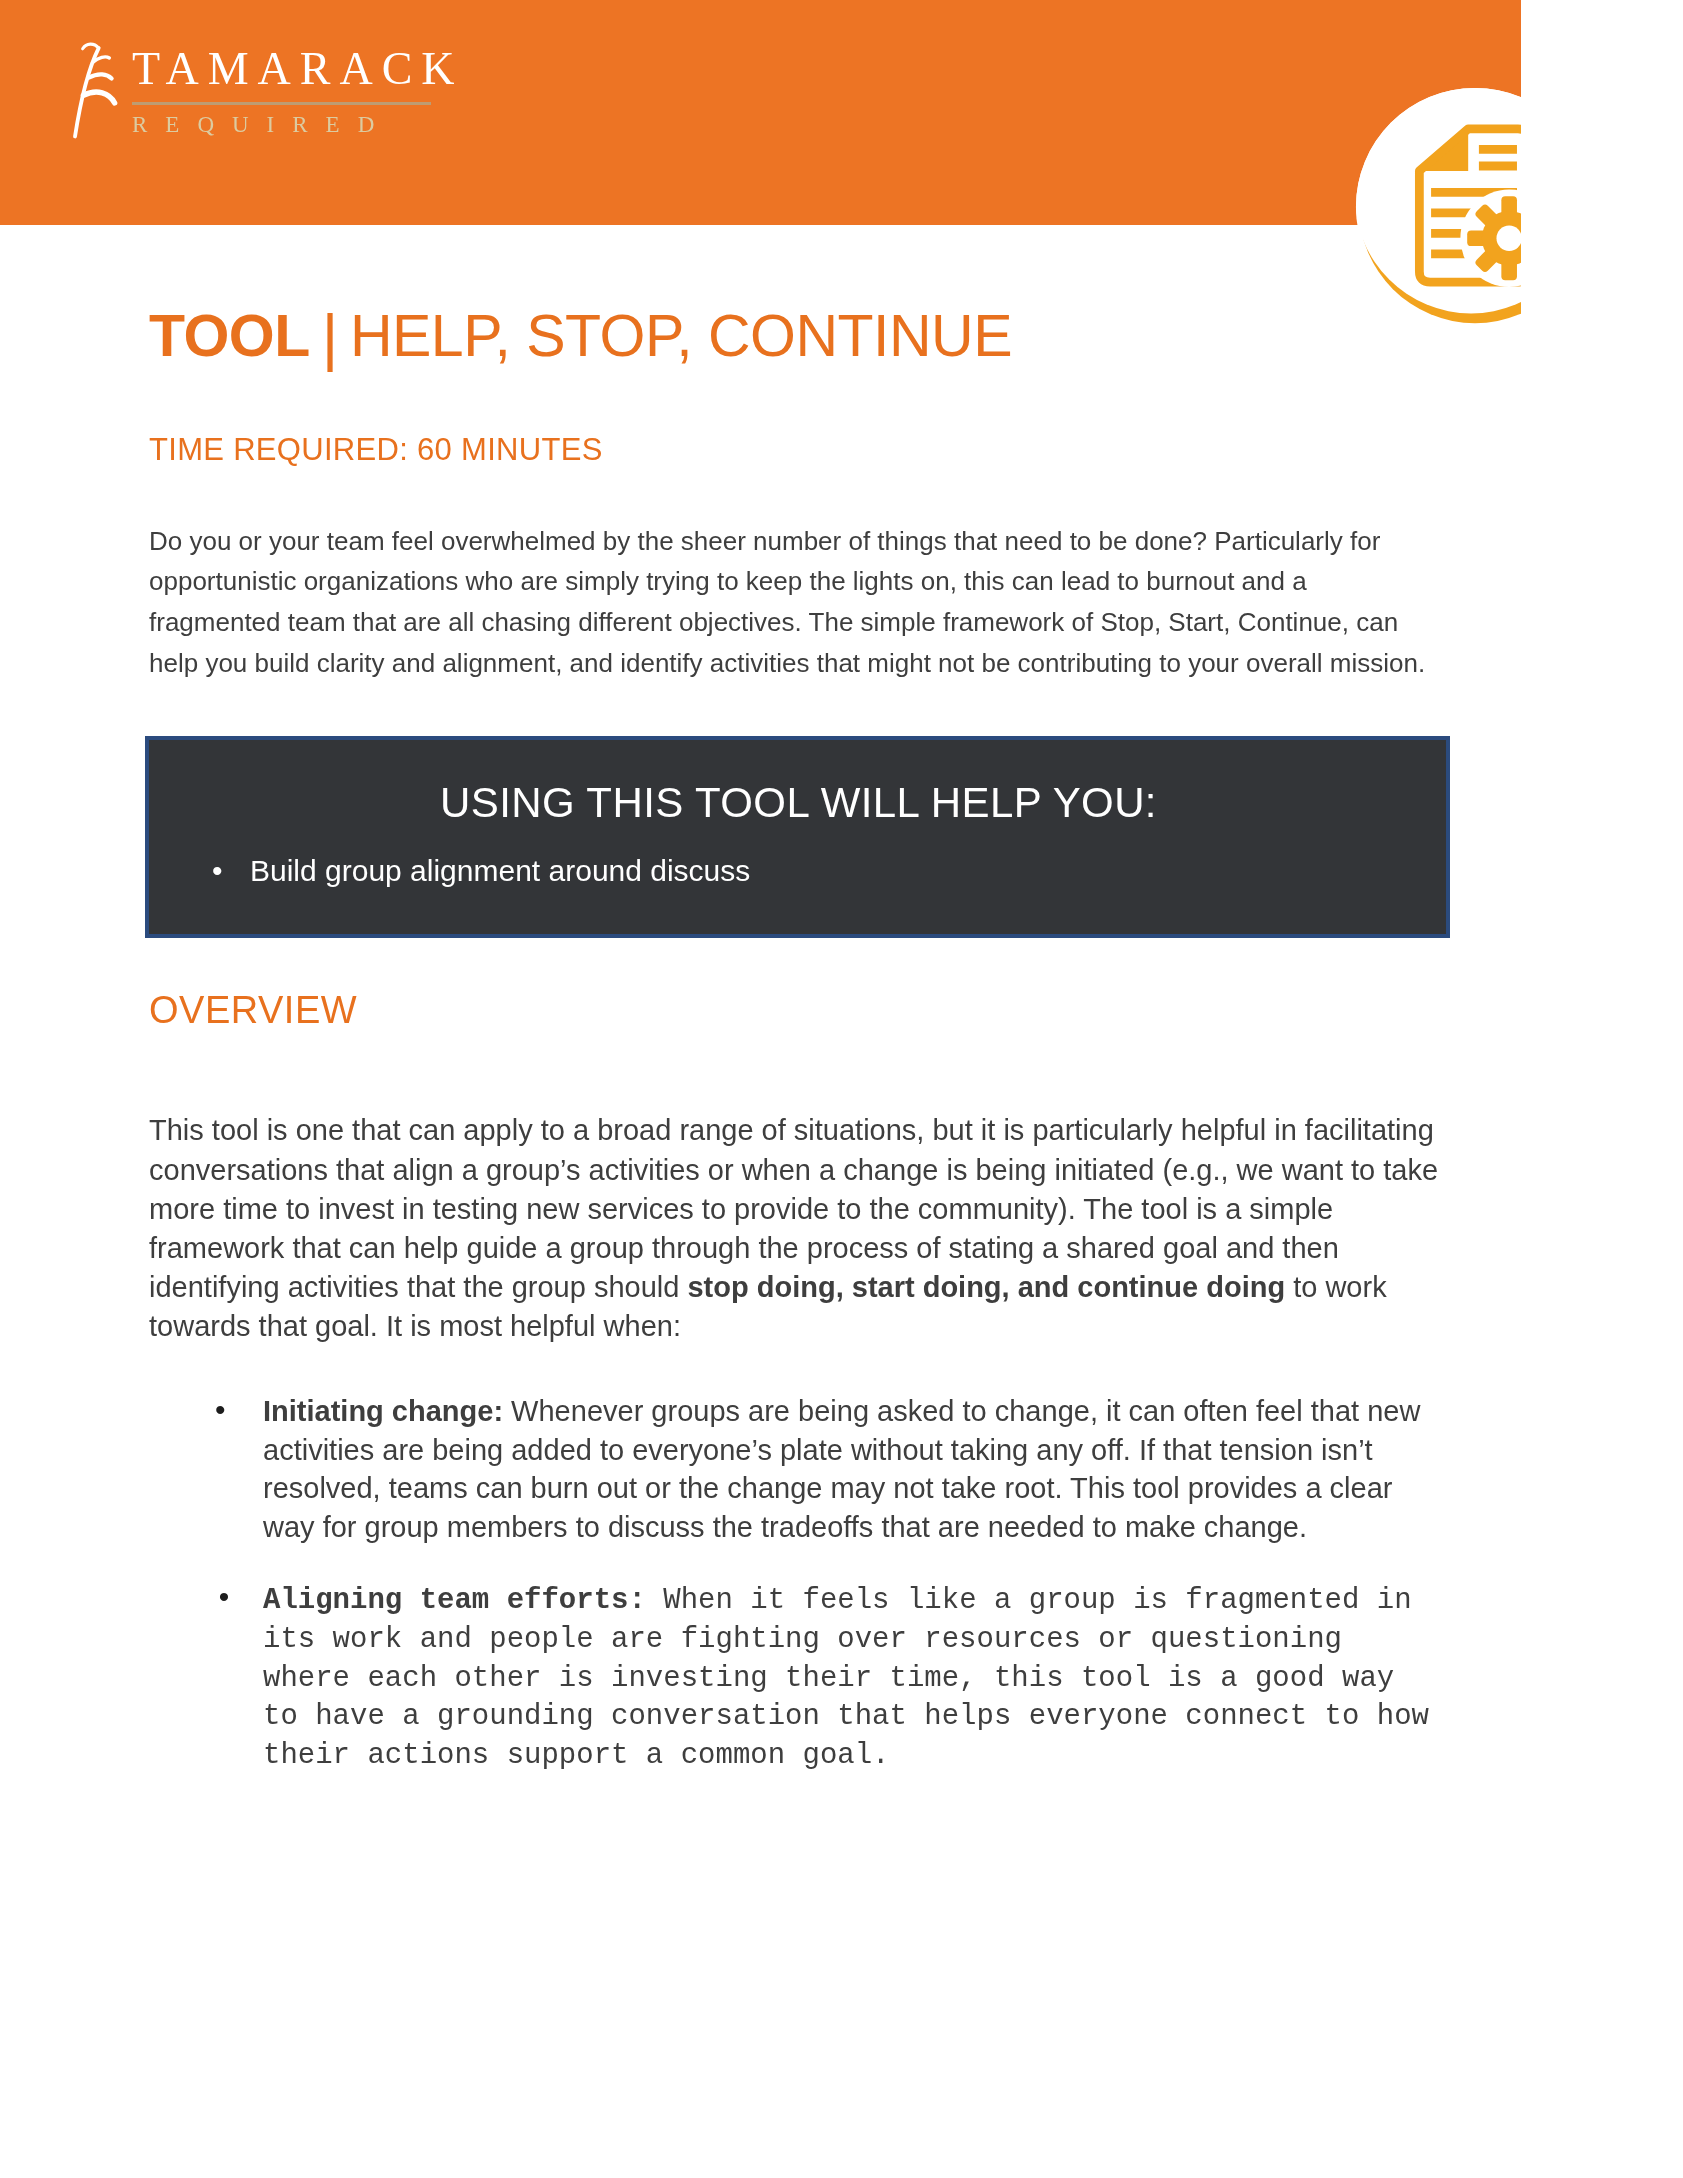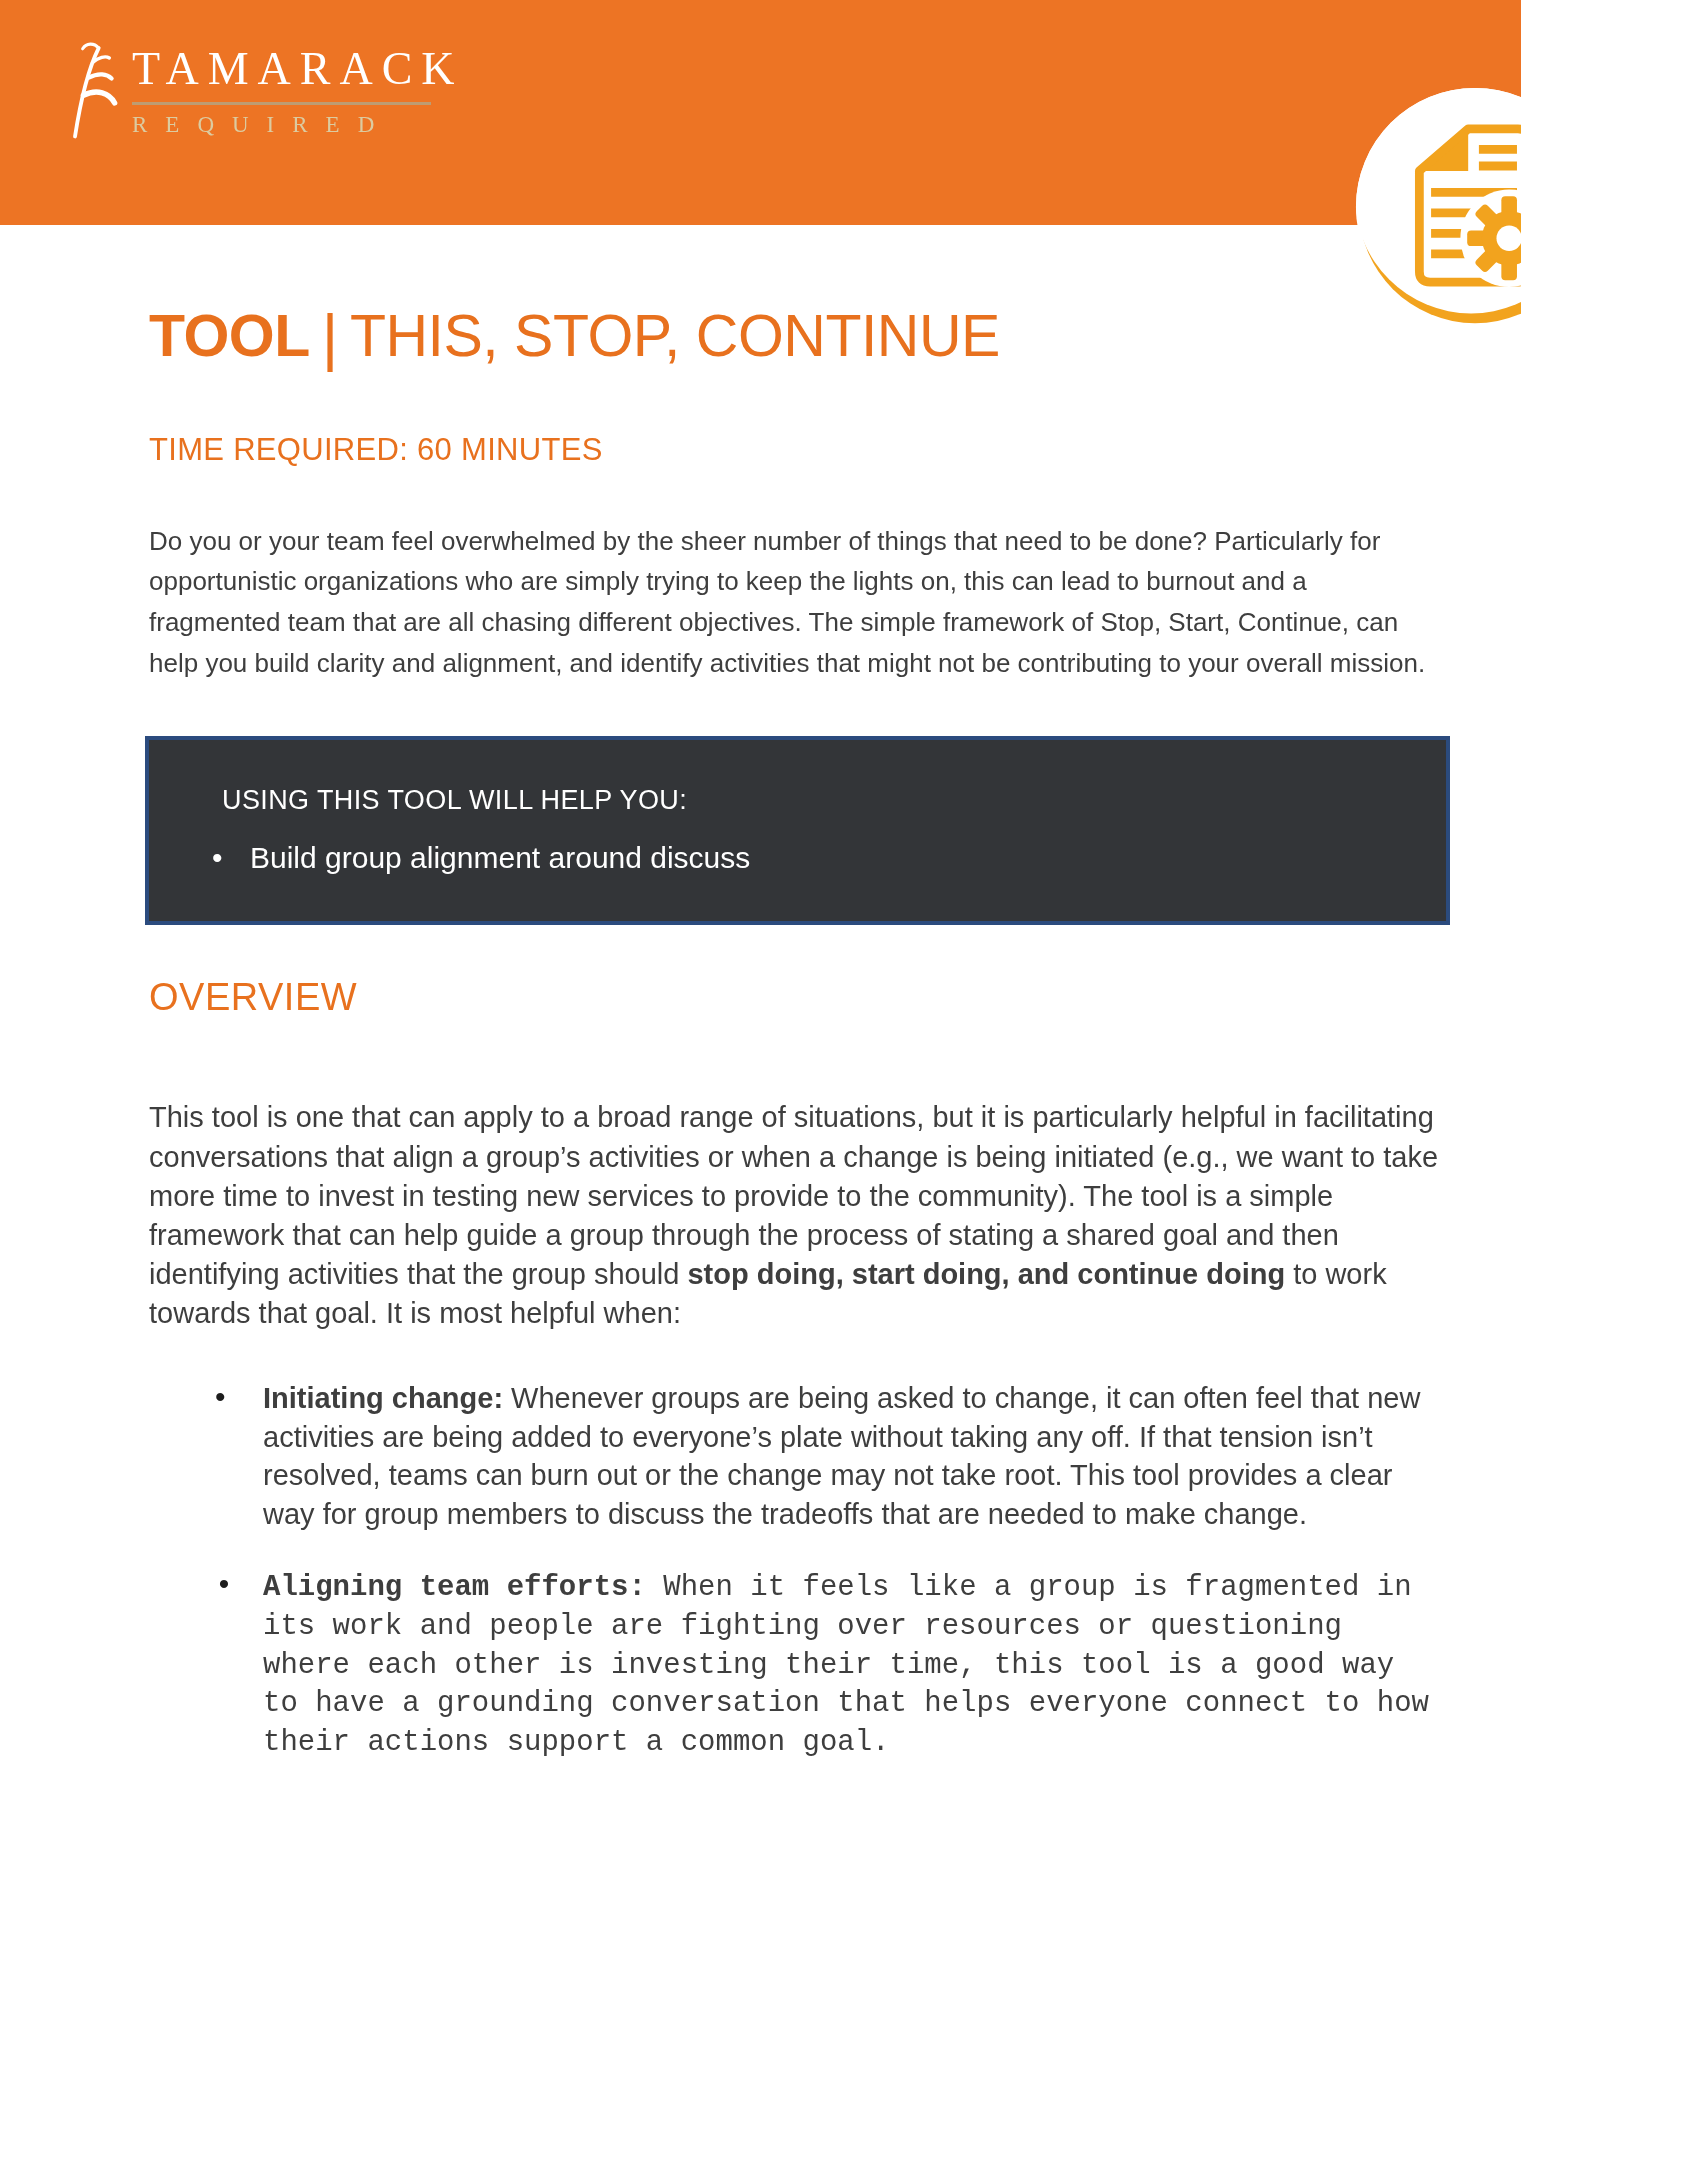--- a/index.html
+++ b/index.html
@@ -77,22 +77,22 @@
   .help-box{
     box-sizing:border-box;
     margin:53px 0 0 -4px;
     width:1305px;
     background:var(--box_bg,#333538);
     border:4px solid var(--box_border,#2B4B7E);
     color:#fff;
     padding:30px 59px 42px 61px;
   }
   .help-box h2{
-    margin:12px;font-size:27px;font-weight:400;
-    letter-spacing:0.4px;line-height:1.4;
+    margin:4px;font-size:42px;font-weight:400;
+    letter-spacing:0.4px;line-height:1.4;text-align:center;
   }
   .help-box ul{
     list-style:none;
     margin:16px 0 0;padding:0 0 0 40px;
     font-size:30px;line-height:1.45;
     max-width:990px;
   }
   .help-box li{position:relative;}
   .help-box li + li{margin-top:20px;}
   .help-box li:last-child{margin-top:2px;}
@@ -184,21 +184,21 @@
         <rect class="ink-fill" x="-8" y="-43" width="16" height="86" rx="4" transform="rotate(135)"></rect>
         <circle class="ink-fill" r="28"></circle>
         <circle r="13" fill="#FFFFFF"></circle>
       </g>
     </svg>
   </div>
 
   <main class="content">
 
     <h1 class="title">
-      <span class="t-bold">TOOL</span><span class="t-sep">|</span><span class="t-rest">THIS, STOP, CONTINUE</span>
+      <span class="t-bold">TOOL</span><span class="t-sep">|</span><span class="t-rest">HELP, STOP, CONTINUE</span>
     </h1>
 
     <div class="time">TIME REQUIRED: 60 MINUTES</div>
 
     <p class="intro">Do you or your team feel overwhelmed by the sheer number of things that need to be done? Particularly for opportunistic organizations who are simply trying to keep the lights on, this can lead to burnout and a fragmented team that are all chasing different objectives. The simple framework of Stop, Start, Continue, can help you build clarity and alignment, and identify activities that might not be contributing to your overall mission.</p>
 
     <section class="help-box">
       <h2>USING THIS TOOL WILL HELP YOU:</h2>
       <ul>
         <li><span><span>Build group alignment around discuss</span></span></li>

